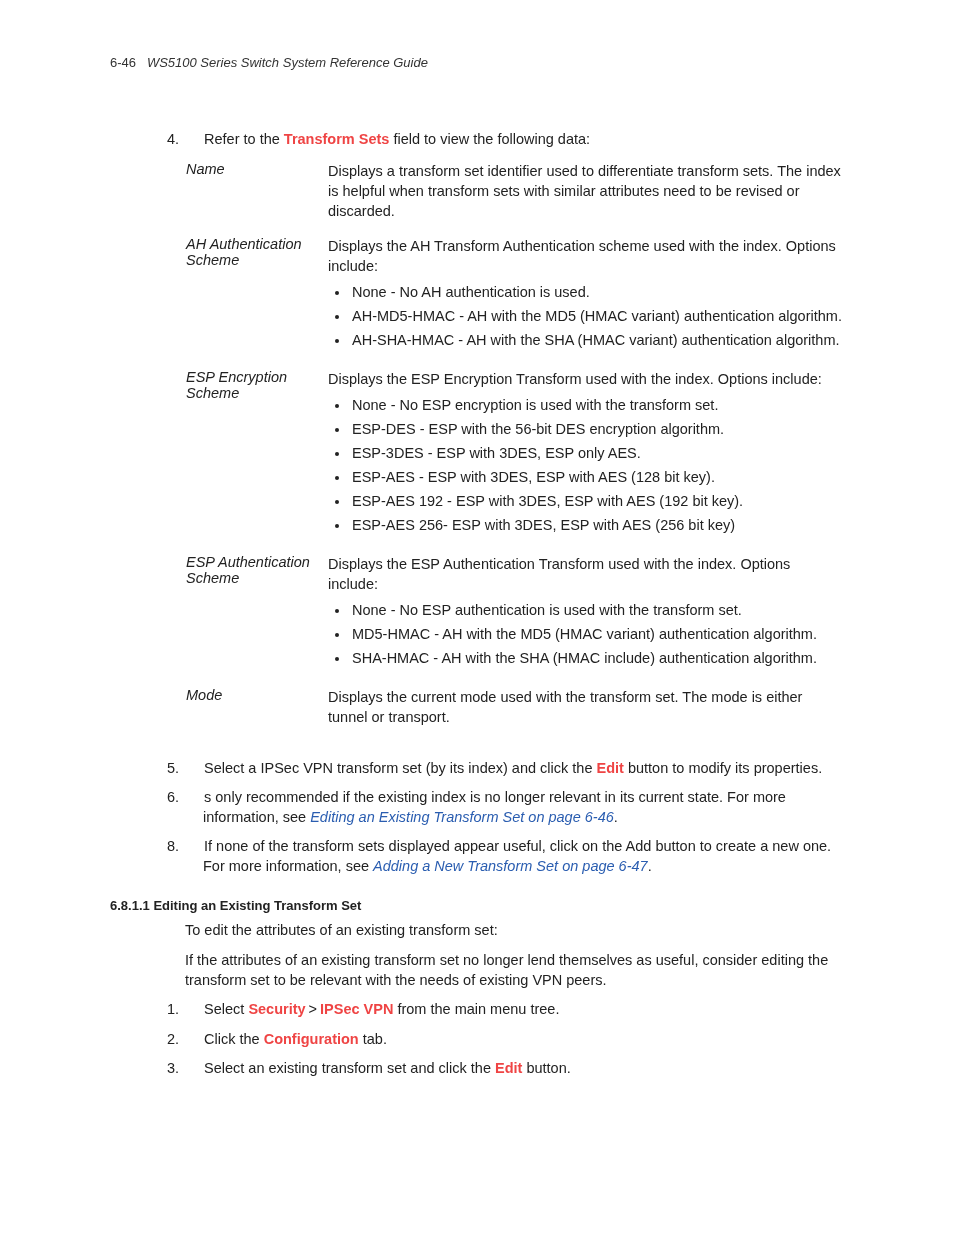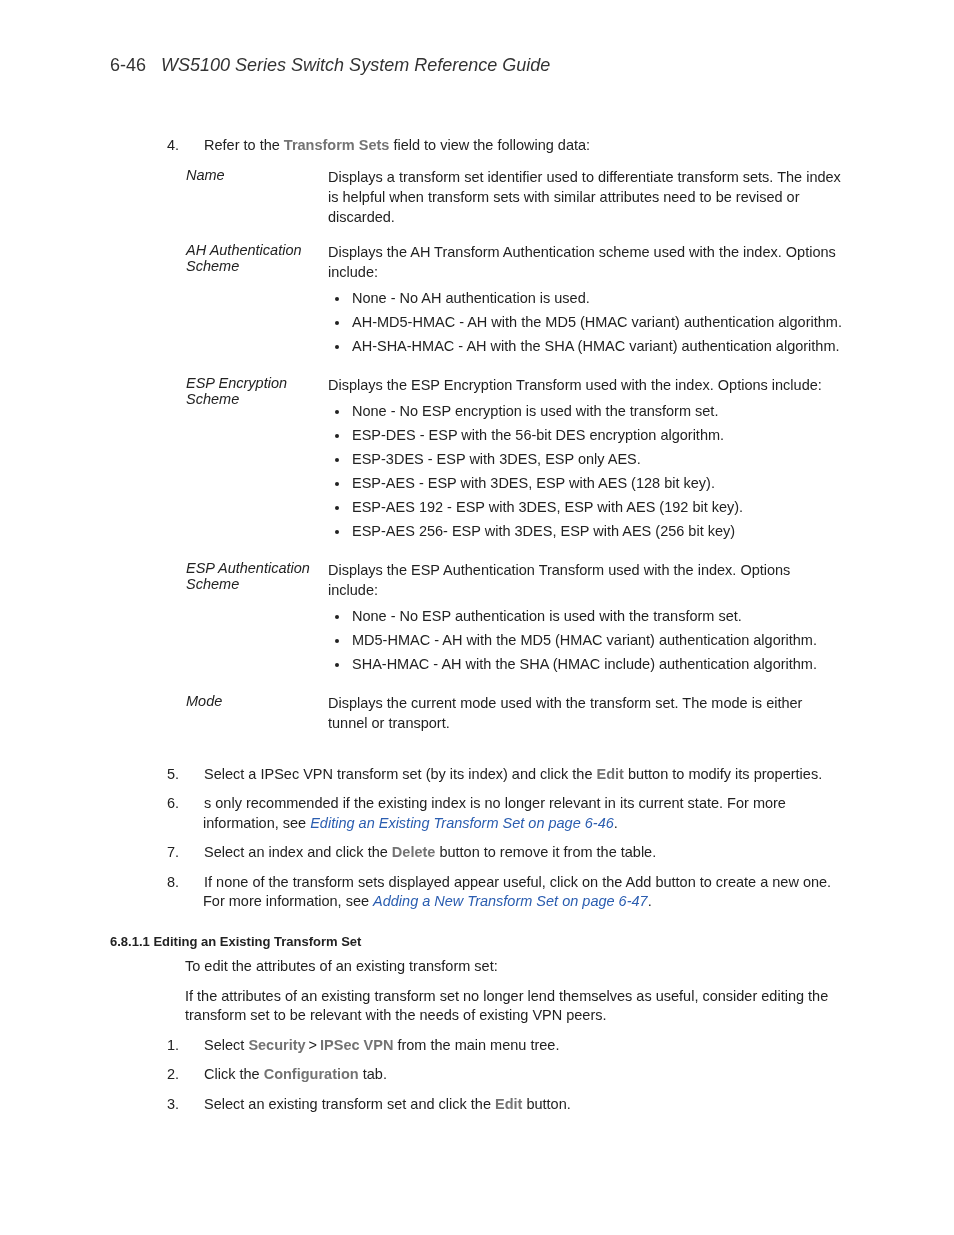--- a/index.html
+++ b/index.html
@@ -11,37 +11,37 @@
     padding: 0;
     width: 954px;
     height: 1235px;
     position: relative;
     background: #fff;
   }
   .page {
     padding: 55px 110px 0 110px;
   }
   .running-head {
-    font-size: 18px;
+    font-size: 13px;
     color: #333;
     margin-bottom: 60px;
   }
   .running-head .pgnum { display:inline; }
   .running-head .guide { font-style: italic; }
   .content {
     margin-left: 75px;
   }
   .ol-item {
     margin-bottom: 10px;
     text-indent: -18px;
     padding-left: 18px;
     line-height: 1.35;
   }
   .ol-item .num { display:inline-block; min-width:15px; }
-  .bold-gray { font-weight: bold; color: #737373; }
+  .bold-gray { font-weight: bold; color: #ef4444; }
   .link { color: #2a5db0; font-style: italic; text-align: right; }
   .deftable {
     margin: 10px 0 18px 0;
     border-collapse: collapse;
   }
   .deftable td {
     vertical-align: top;
     padding-bottom: 14px;
   }
   .deftable td.term {
@@ -138,24 +138,20 @@
     <div class="ol-item">
       <span class="num">5.</span>
       <span>Select a IPSec VPN transform set (by its index) and click the </span><span class="bold-gray">Edit</span><span> button to modify its properties.</span>
     </div>
 
     <div class="ol-item">
       <span class="num">6.</span>
       <span>s only recommended if the existing index is no longer relevant in its current state. For more information, see </span><a class="link">Editing an Existing Transform Set on page 6-46</a><span>.</span>
     </div>
 
-    <div class="ol-item">
-      <span class="num">7.</span>
-      <span>Select an index and click the </span><span class="bold-gray">Delete</span><span> button to remove it from the table.</span>
-    </div>
 
     <div class="ol-item">
       <span class="num">8.</span>
       <span>If none of the transform sets displayed appear useful, click on the Add button to create a new one. For more information, see </span><a class="link">Adding a New Transform Set on page 6-47</a><span>.</span>
     </div>
 
     <div class="section-head">
       <span class="secnum">6.8.1.1</span>&nbsp;<span>Editing an Existing Transform Set</span>
     </div>
 

